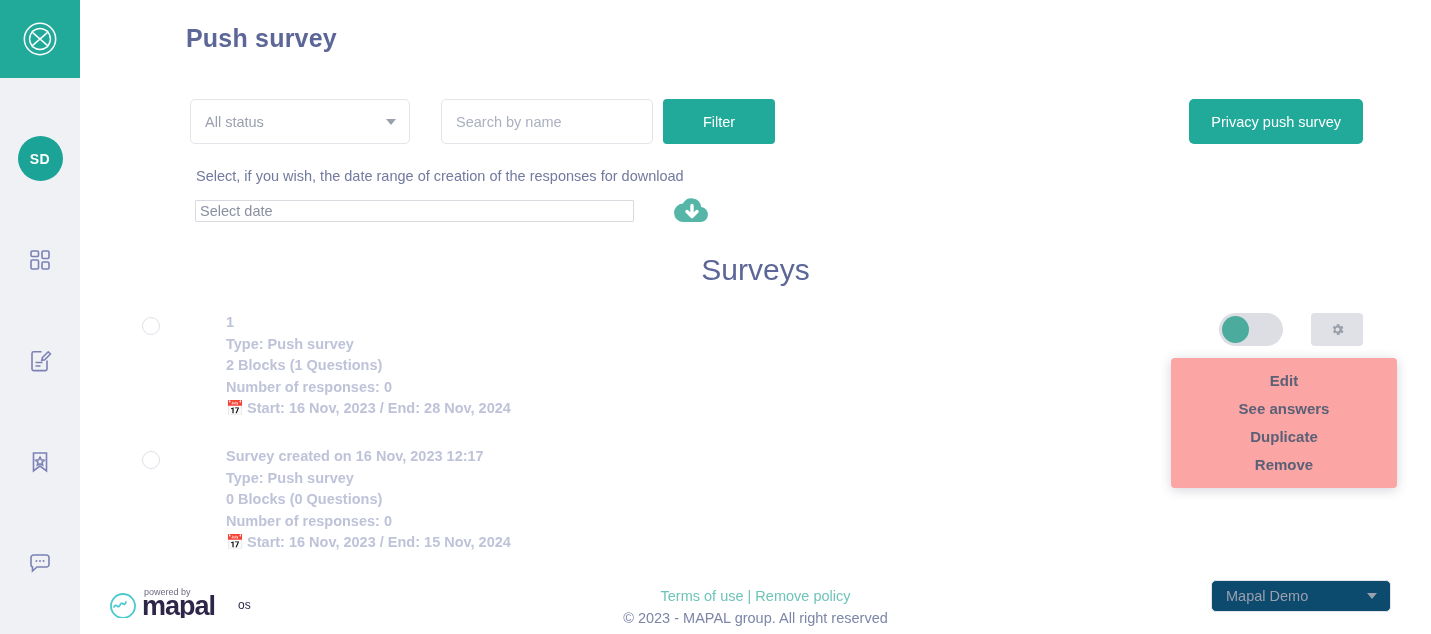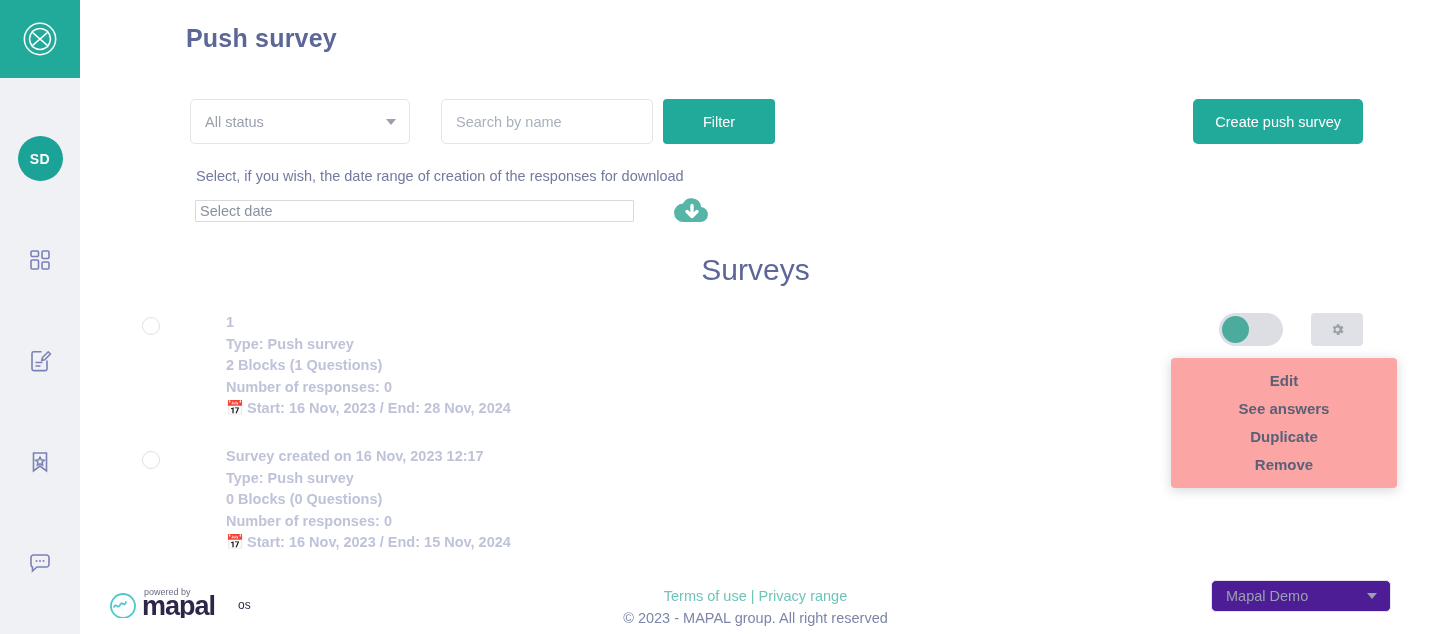--- a/index.html
+++ b/index.html
@@ -167,21 +167,21 @@
   .footer-logo { position: absolute; left: 28px; bottom: 12px; }
   .footer-center {
     position: absolute; left: 0; right: 0; bottom: 8px; text-align: center;
   }
   .footer-links { font-size: 14.5px; color: #6ec4b9; }
   .footer-links a { color: #6ec4b9; text-decoration: none; }
   .footer-copy { font-size: 14.5px; color: #7d86a8; margin-top: 6px; }
   .demo-select {
     position: absolute; right: 40px; bottom: 22px;
     width: 180px; height: 32px;
-    border: 1px solid #e3e5ea; border-radius: 5px; background: #4c1d95;
+    border: 1px solid #e3e5ea; border-radius: 5px; background: #0c4a6e;
     display: flex; align-items: center; padding: 0 14px;
     font-size: 14.5px; color: #9aa0ae; cursor: pointer;
   }
 </style>
 </head>
 <body>
 
 <div class="app">
 
   <nav class="sidebar">
@@ -279,21 +279,21 @@
 
     <div class="toolbar">
       <div class="status-select">
         <span>All status</span>
         <span class="caret"></span>
       </div>
       <input class="search-input" type="text" placeholder="Search by name" style="">
       <button class="filter-btn">Filter</button>
     </div>
 
-    <button class="create-btn">Create push survey</button>
+    <button class="create-btn">Privacy push survey</button>
 
     <div class="date-help">Select, if you wish, the date range of creation of the responses for download</div>
     <input class="date-input" type="text" placeholder="Select date" style="">
     <div class="download-icon">
       <svg width="40" height="34" viewBox="0 0 40 34">
         <path d="M11.5 28h17a7.5 7.5 0 0 0 .6-14.97A9.6 9.6 0 0 0 11 9.6 7 7 0 0 0 11.5 28z" fill="#55b5a6"></path>
         <path d="M20 11.5v9.5M20 22.5l-5-5M20 22.5l5-5" stroke="#fff" stroke-width="3.4" fill="none" stroke-linecap="round" stroke-linejoin="round"></path>
       </svg>
     </div>
 
@@ -354,21 +354,21 @@
           <circle cx="15" cy="22" r="12" fill="none" stroke="#4ac9cf" stroke-width="1.8"></circle>
           <path d="M6 23c2-5 4 3 6-2s4 3 6-3" fill="none" stroke="#4ac9cf" stroke-width="1.8" stroke-linecap="round"></path>
           <text x="36" y="11" font-family="Liberation Sans, sans-serif" font-size="9" fill="#6b6b82">powered by</text>
           <text x="34" y="31" font-family="Liberation Sans, sans-serif" font-size="27" font-weight="bold" fill="#2e2648" letter-spacing="-1">mapal</text>
           <text x="130" y="25" font-family="Liberation Sans, sans-serif" font-size="12" fill="#2e2648">os</text>
         </svg>
       </div>
 
       <div class="footer-center">
         <div class="footer-links">
-          <a href="#">Terms of use</a><span> | </span><a href="#">Privacy range</a>
+          <a href="#">Terms of use</a><span> | </span><a href="#">Remove policy</a>
         </div>
         <div class="footer-copy">© 2023 - MAPAL group. All right reserved</div>
       </div>
 
       <div class="demo-select">
         <span>Mapal Demo</span>
         <span class="caret"></span>
       </div>
     </footer>
 

